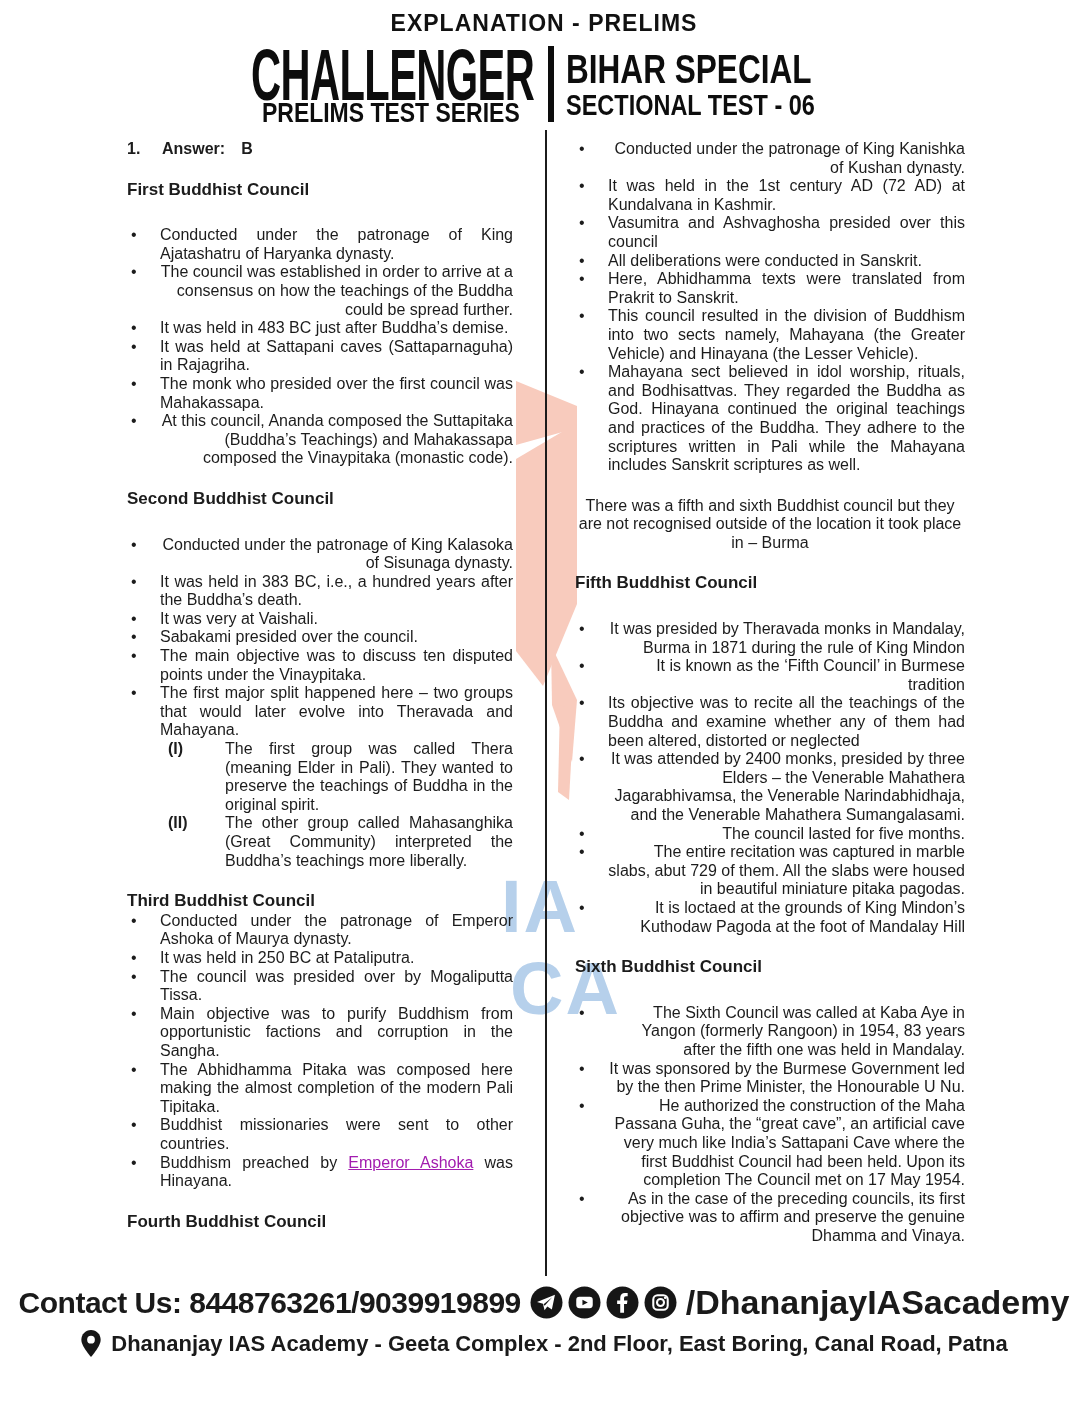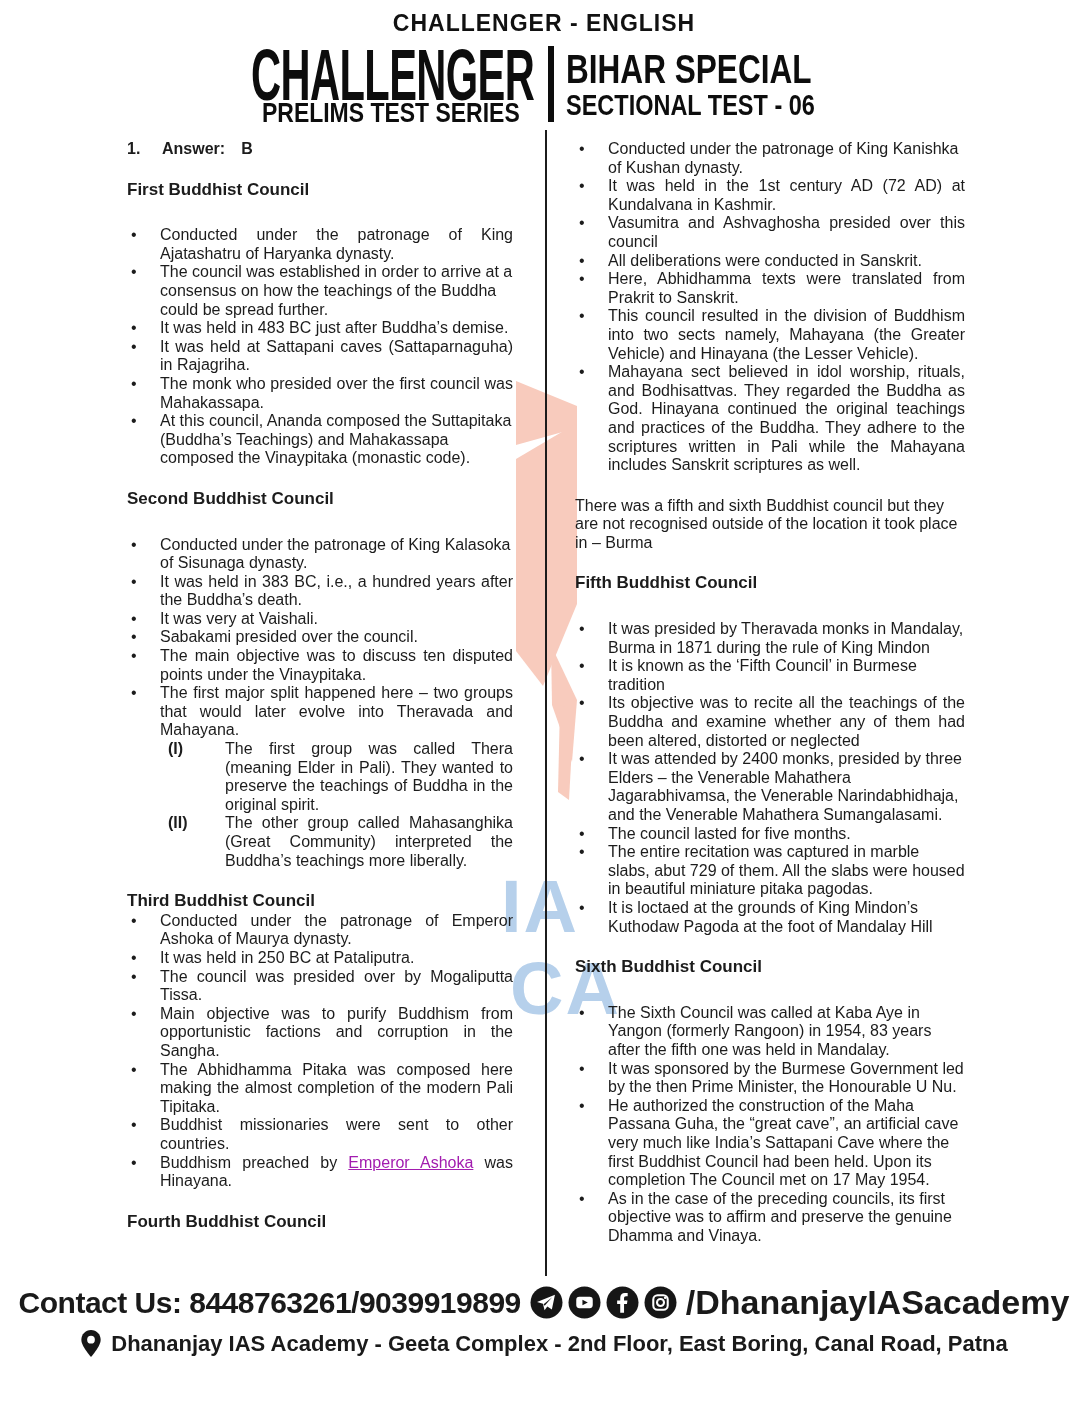--- a/index.html
+++ b/index.html
@@ -58,26 +58,26 @@
     position:absolute;top:140px;font-size:16px;line-height:18.6px;color:#1c1c1c;z-index:2;
   }
   .col-left{left:127px;width:386px;}
   .col-right{left:575px;width:390px;}
   .answer-line{font-weight:bold;margin:0;}
   .answer-line .num{display:inline-block;width:35px;}
   .answer-line .val{margin-left:16px;}
   .heading{font-weight:bold;font-size:17px;margin:22px 0 27px 0;}
   .heading.tight{margin-bottom:1px;}
   .para{margin:22px 0 0 0;text-align:justify;}
-  .para.left{text-align:left;}
+  .para.left{text-align:center;}
   ul.bullets{list-style:none;margin:0;padding:0;}
   ul.bullets > li{
     position:relative;padding-left:33px;margin:0;text-align:justify;
   }
-  ul.bullets > li.left{text-align:left;}
+  ul.bullets > li.left{text-align:right;}
   ul.bullets > li::before{
     content:"\2022";position:absolute;left:4px;top:0;font-size:16px;
   }
   ul.sublist{list-style:none;margin:0;padding:0;}
   ul.sublist > li{position:relative;padding-left:65px;}
   ul.sublist .submarker{position:absolute;left:8px;top:0;font-weight:bold;}
   a.link{color:#a21caf;text-decoration:underline;}
   
   .footer{position:absolute;left:0;top:1283px;width:1088px;z-index:2;}
   .footer-line1{
@@ -101,21 +101,21 @@
     <g fill="#f8cbbd">
       <polygon points="516,381 577,406 577,428 516,445"></polygon>
       <polygon points="516,459 577,423 577,604 543,686 516,651"></polygon>
       <polygon points="551,645 577,700 572,762 552,705"></polygon>
       <polygon points="560,705 574,710 569,800 558,792"></polygon>
     </g>
   </svg>
   <div class="wm-blue wm-ia">IA</div>
   <div class="wm-blue wm-ca">CA</div>
 
-  <div class="exp-title">CHALLENGER - ENGLISH</div>
+  <div class="exp-title">EXPLANATION - PRELIMS</div>
   <div class="brand-title">CHALLENGER</div>
   <div class="brand-sub">PRELIMS TEST SERIES</div>
   <div class="header-bar"></div>
   <div class="hr1">BIHAR SPECIAL</div>
   <div class="hr2">SECTIONAL TEST - 06</div>
 
   <div class="divider"></div>
 
   <div class="col col-left" id="col-left">
     <div class="answer-line">

